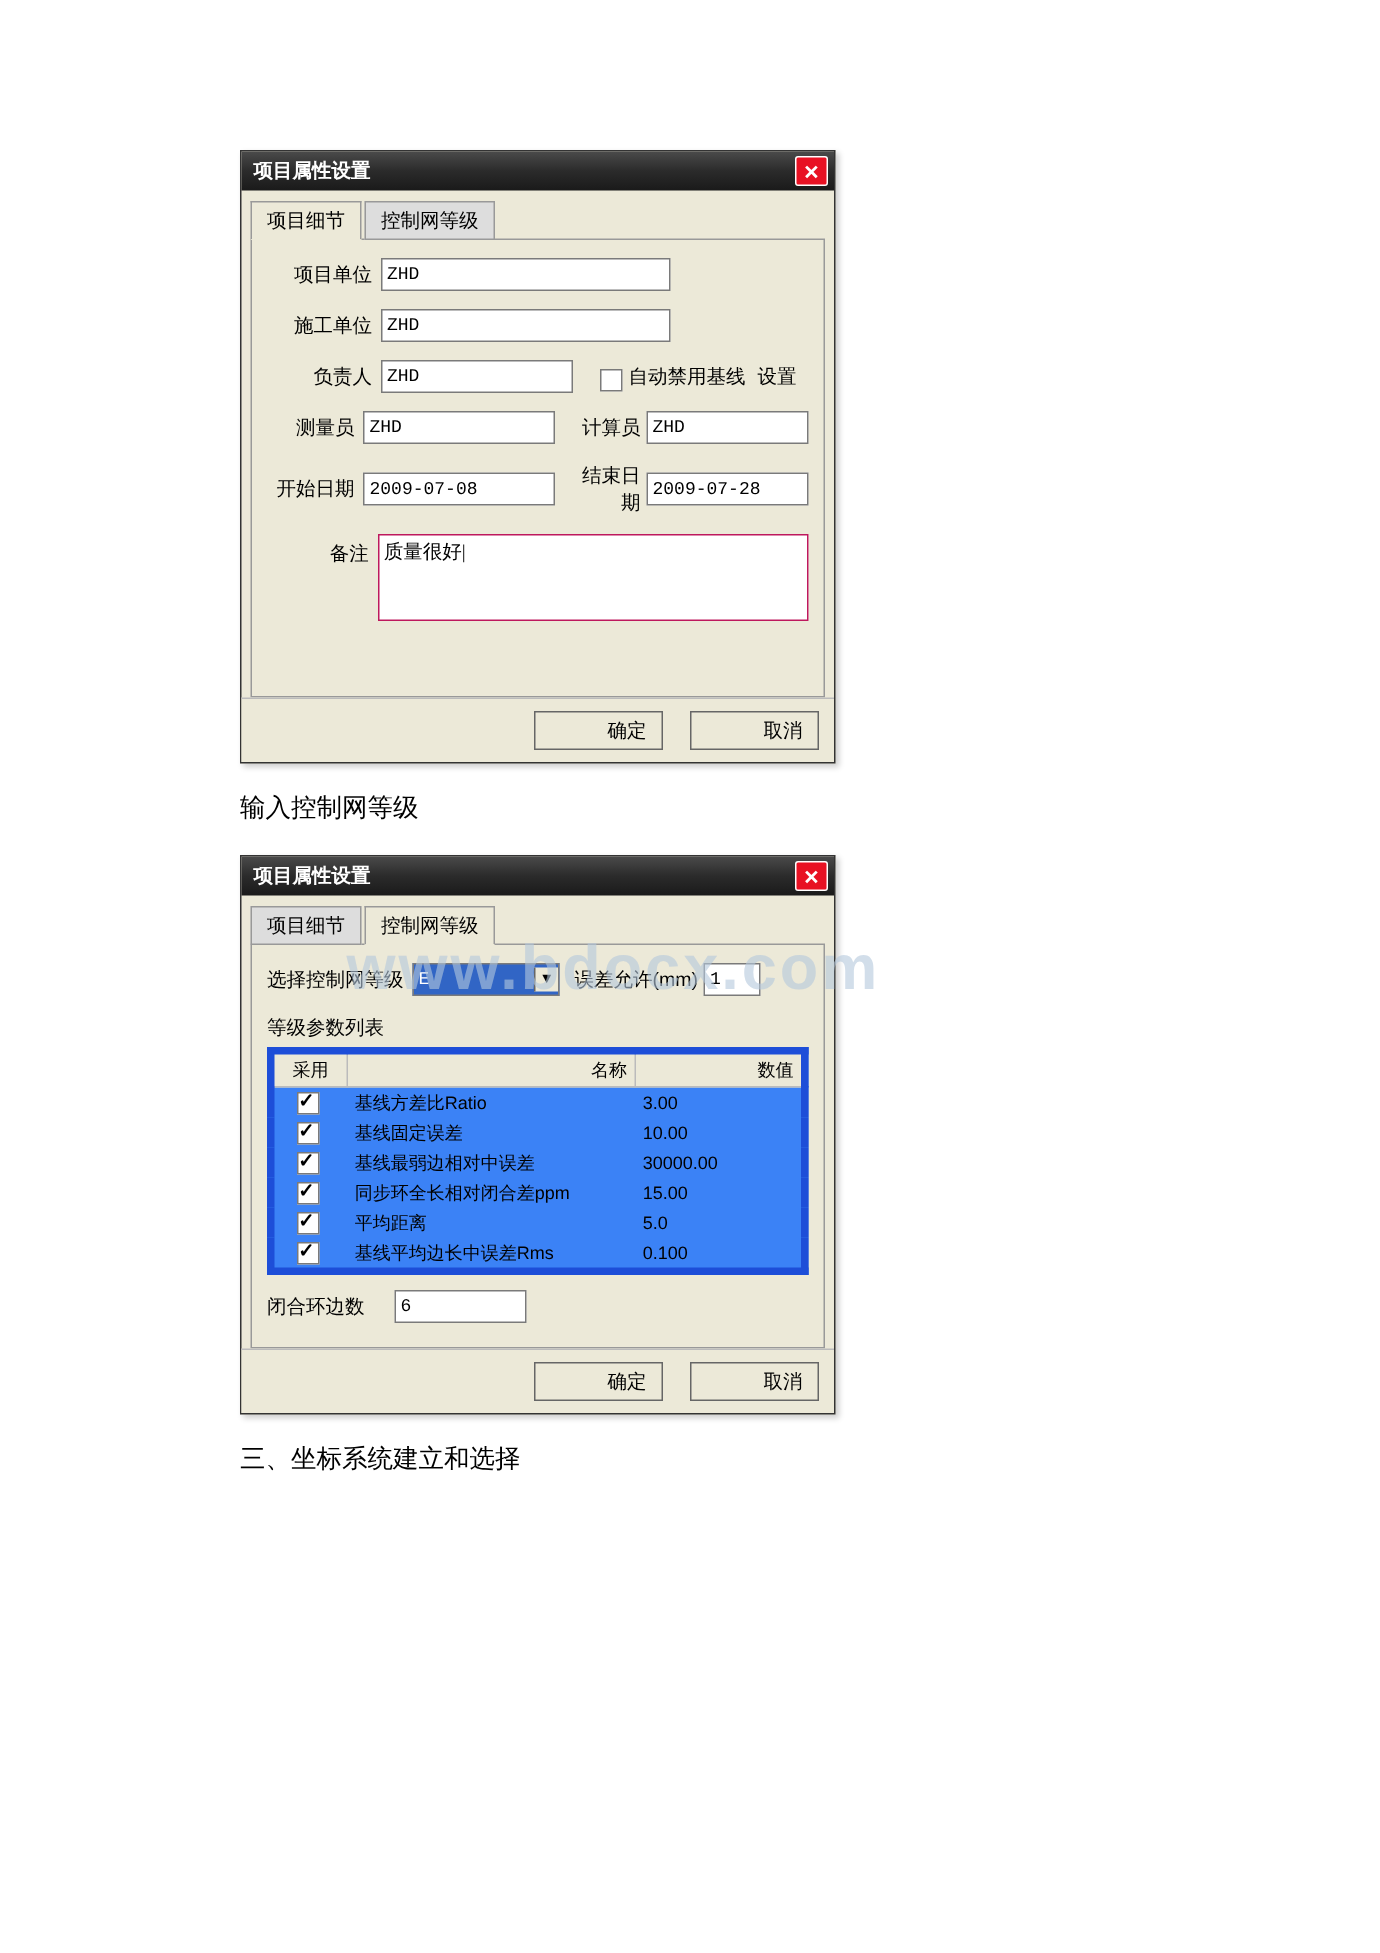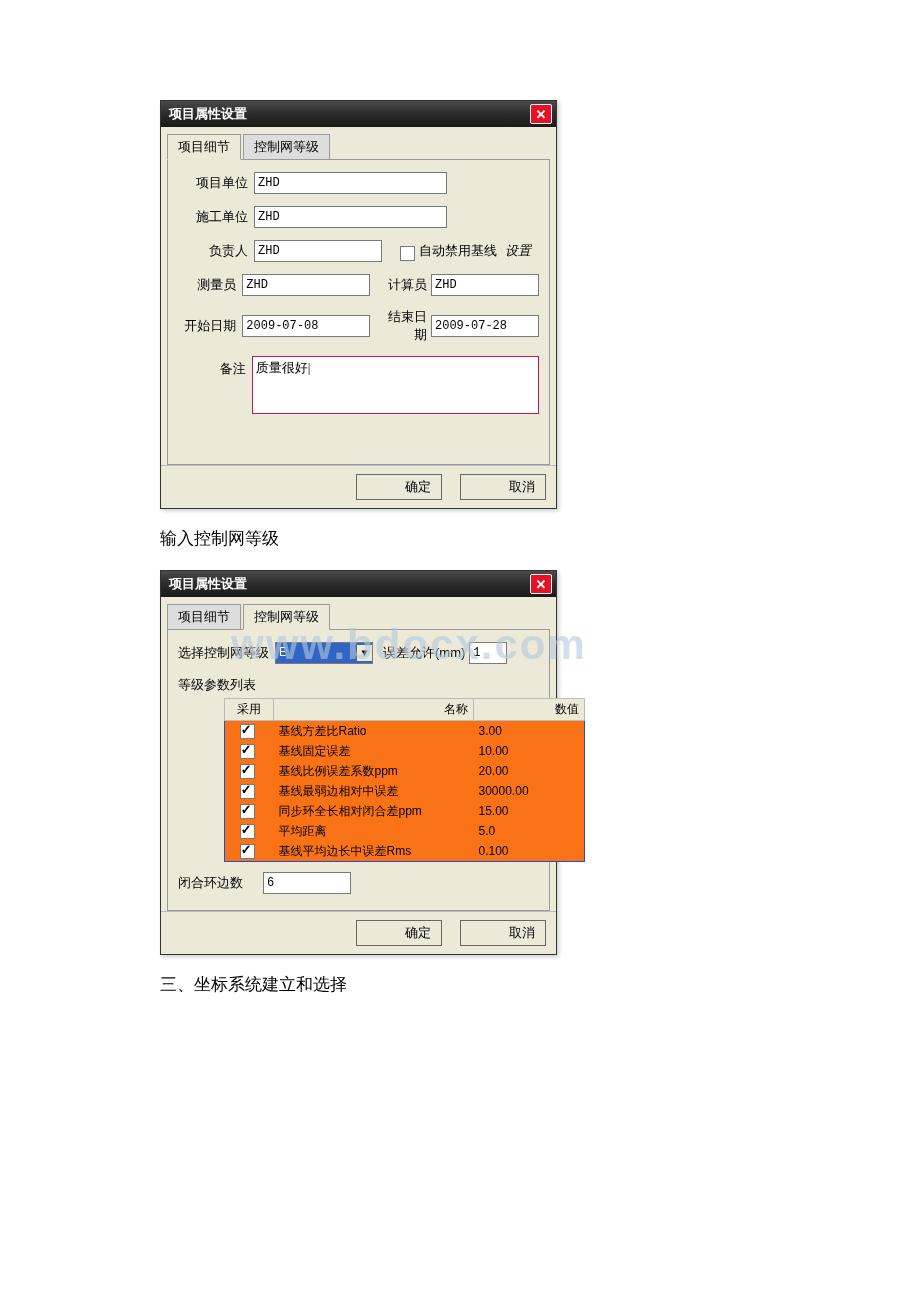--- a/index.html
+++ b/index.html
@@ -153,24 +153,23 @@
   .blank-gap { height: 26px; }
 
   
   .params-header {
     font-size: 13px;
     margin: 6px 0 4px 0;
   }
   .param-table {
     width: 100%;
     border-collapse: collapse;
-    background: #f97316;
-    border: 1px solid #1d4ed8;
+    background: #3b82f6;
+    border: 5px solid #1d4ed8;
     font-size: 12px;
-    margin-left: 46px;
   }
   .param-table th {
     text-align: right;
     font-weight: normal;
     background: #ece9d8;
     border: 1px solid #bbb;
     padding: 2px 5px;
     font-size: 12px;
   }
   .param-table td {
@@ -248,21 +247,21 @@
         <input class="text-input mono w190" value="ZHD" style="">
       </div>
 
       <div class="form-row">
         <span class="form-label">负责人</span>
         <input class="text-input mono w120" value="ZHD" style="">
         <span style="width:18px"></span>
         <span class="chk"></span>
         <span style="font-size:13px;">自动禁用基线</span>
         <span style="width:8px"></span>
-        <span style="font-size:13px;font-style:italic;">设置</span>
+        <span style="font-size:13px;">设置</span>
       </div>
 
       <div class="form-row">
         <span class="form-label">测量员</span>
         <input class="text-input mono w120" value="ZHD" style="">
         <span style="width:18px"></span>
         <span style="width:50px;text-align:right;padding-right:4px;font-size:13px;">计算员</span>
         <input class="text-input mono w100" value="ZHD" style="">
       </div>
 
@@ -333,25 +332,20 @@
               <td>基线方差比Ratio</td>
               <td>3.00</td>
             </tr>
             <tr>
               <td class="col-use"><span class="chk checked"></span></td>
               <td>基线固定误差</td>
               <td>10.00</td>
             </tr>
             <tr>
               <td class="col-use"><span class="chk checked"></span></td>
-              <td>基线比例误差系数ppm</td>
-              <td>20.00</td>
-            </tr>
-            <tr>
-              <td class="col-use"><span class="chk checked"></span></td>
               <td>基线最弱边相对中误差</td>
               <td>30000.00</td>
             </tr>
             <tr>
               <td class="col-use"><span class="chk checked"></span></td>
               <td>同步环全长相对闭合差ppm</td>
               <td>15.00</td>
             </tr>
             <tr>
               <td class="col-use"><span class="chk checked"></span></td>

